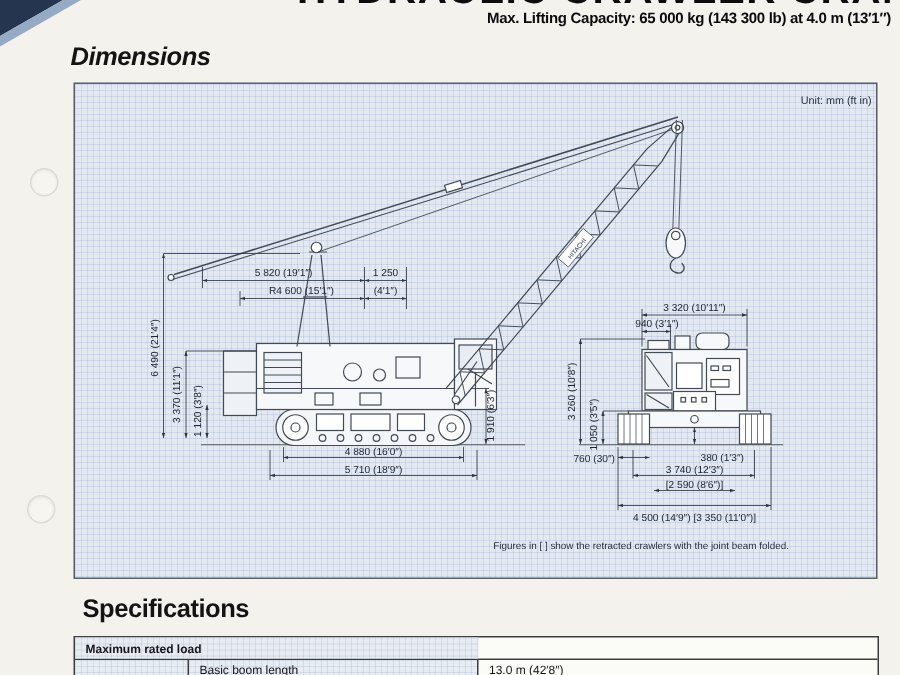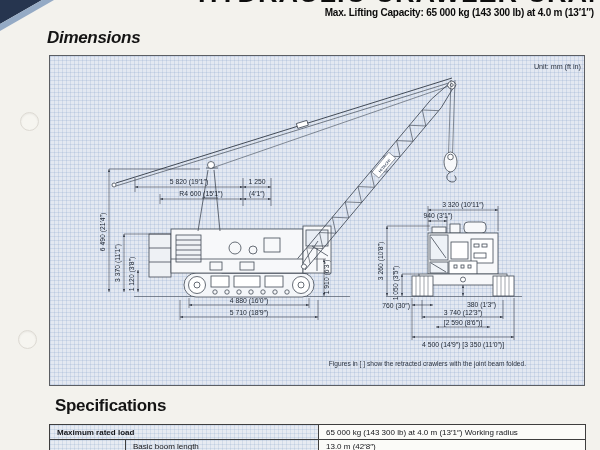--- a/index.html
+++ b/index.html
@@ -264,20 +264,19 @@
 
   <text class="note" x="476" y="310" text-anchor="end">Figures in [    ] show the retracted crawlers with the joint beam folded.</text>
 </svg>
 </div>
 
 <div id="spec-title" class="abs section-title">Specifications</div>
 
 <div id="spec-table" class="abs">
   <div class="trow r1">
     <div class="tcell pat lbl">Maximum rated load</div>
-    <div class="tcell">65 000 kg (143 300 lb) at 4.0 m (13′1″) Working radius</div>
   </div>
   <div class="trow r2">
     <div class="tcell pat"></div>
     <div class="tcell pat">Basic boom length</div>
     <div class="tcell">13.0 m (42′8″)</div>
   </div>
 </div>
 
 </body></html>

